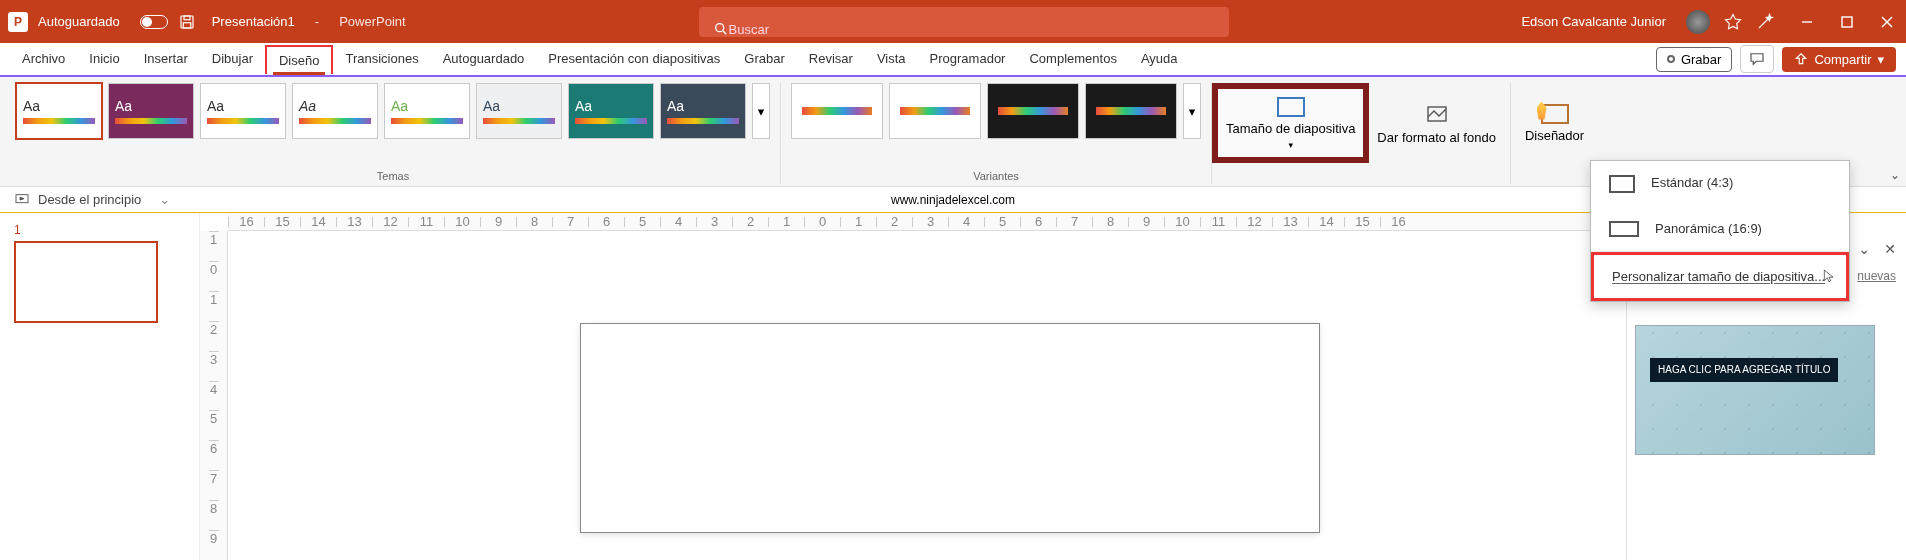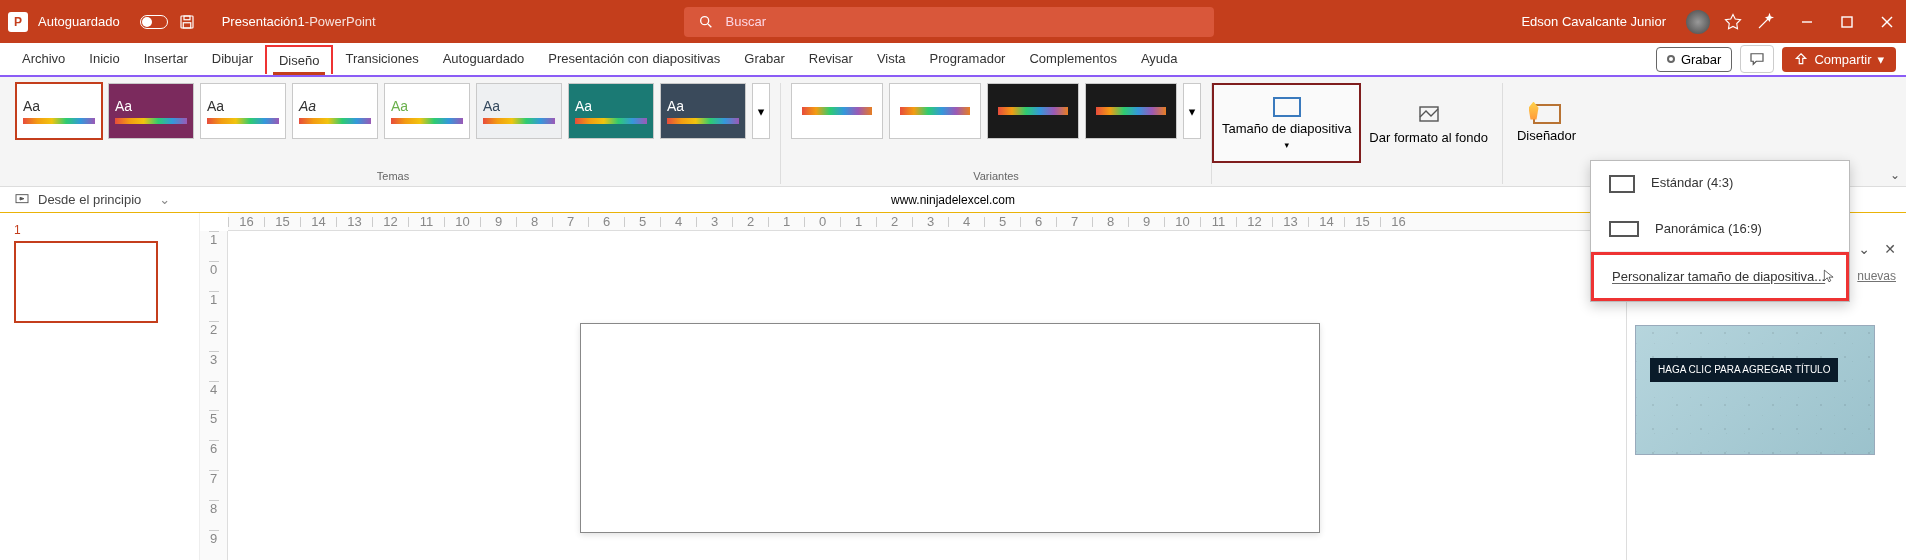--- a/index.html
+++ b/index.html
@@ -6,23 +6,23 @@
 body { background: #fff; width: 1906px; height: 560px; overflow: hidden; position: relative; }
 
 
 .title-bar { background: #c43e1c; height: 43px; display: flex; align-items: center; padding: 0 8px; color: #fff; }
 .title-left { display: flex; align-items: center; gap: 10px; }
 .app-icon { width: 20px; height: 20px; background: #fff; border-radius: 3px; display: flex; align-items: center; justify-content: center; color: #c43e1c; font-weight: bold; font-size: 12px; }
 .autosave-toggle { display: flex; align-items: center; gap: 20px; font-size: 12px; }
 .toggle-switch { width: 28px; height: 14px; border: 1px solid #fff; border-radius: 8px; position: relative; }
 .toggle-switch::after { content:""; position:absolute; left:1px; top:1px; width:10px; height:10px; background:#fff; border-radius:50%; }
 .save-icon { width: 18px; height: 18px; }
-.doc-title { font-size: 13px; margin-left: 16px; display:flex; align-items:flex-end; gap:0;}
+.doc-title { font-size: 13px; margin-left: 6px; display:flex; align-items:flex-end; gap:20px;}
 .doc-title .app-name { opacity: .85; }
-.search-box { margin-left: auto; margin-right: auto; width: 530px; height: 30px; background: #d9573a; border-radius: 4px; display: flex; align-items: center; padding: 0 14px; gap: 12px; color: #fff; }
+.search-box { margin-left: auto; margin-right: auto; width: 530px; height: 30px; background: #d9573a; border-radius: 4px; display: flex; align-items: flex-end; padding: 0 14px; color: #fff; }
 .search-box input { background: transparent; border: none; outline: none; flex:1; color:#fff; font-size:13px; }
 .search-box input::placeholder { color: #fde; opacity:.95; }
 .title-right { display:flex; align-items:center; gap: 14px; font-size:12px;}
 .avatar { width:24px; height:24px; border-radius:50%; background: radial-gradient(circle,#999,#444); margin-left:6px;}
 .win-controls { display:flex; align-items:center; gap: 18px; margin-left: 8px;}
 .win-controls span { cursor:pointer; display:inline-flex; width:22px; justify-content:center; }
 
 
 .ribbon-tabs { height: 34px; background: #fff; border-bottom: 2px solid #8b5cf6; display: flex; align-items: center; padding: 0 10px; }
 .tab { padding: 6px 12px; color:#333; cursor:pointer; font-size:13px; }
@@ -49,21 +49,21 @@
 .theme-thumb.t4{} .theme-thumb.t4 .theme-aa{font-style:italic;}
 .theme-thumb.t5 .theme-aa{color:#6ab04c;}
 .theme-thumb.t6{background:#eef0f2;} .theme-thumb.t6 .theme-aa{color:#34495e;}
 .theme-thumb.t7{background:#1b7a74;} .theme-thumb.t7 .theme-aa{color:#fff;}
 .theme-thumb.t8{background:#3a4a5b;} .theme-thumb.t8 .theme-aa{color:#fff;}
 .gallery-arrow{ width:18px; height:56px; border:1px solid #c9c9c9; background:#fff; display:flex; align-items:center; justify-content:center; cursor:pointer;}
 .variant-thumb{ width:92px; height:56px; border:1px solid #c9c9c9; display:flex; align-items:center; justify-content:center; background:#fff;}
 .variant-thumb.dark{background:#1a1a1a;}
 .variant-stripe{width:70px;height:8px;background:linear-gradient(90deg,#e74c3c,#f39c12,#2ecc71,#3498db,#9b59b6,#e67e22);}
 .tool-btn{ display:flex; flex-direction:column; align-items:center; justify-content:center; padding:4px 8px; min-width:68px; height:80px; cursor:pointer; font-size:11px; text-align:center; gap:4px;}
-.tool-btn.hl{ border:2px solid #7f1d1d; background:#fafafa;}
+.tool-btn.hl{ border:6px solid #7f1d1d; background:#fafafa;}
 .tool-icon{ width:28px; height:20px; border:2px solid #3a7abd;}
 .tool-icon.format{border:none; width:24px;height:24px;}
 .tool-icon.designer{border:2px solid #b87333; position:relative;}
 .tool-icon.designer::before{content:"";position:absolute;left:-6px;top:-4px; width:10px;height:18px; background:linear-gradient(#ffd24a,#ff9a3a); clip-path:polygon(50% 0, 100% 35%, 80% 100%, 20% 100%, 0 35%);}
 .ribbon-collapse{ position:absolute; right:6px; bottom:4px; font-size:12px; color:#555; cursor:pointer;}
 
 
 .mini-bar{ height:26px; display:flex; align-items:center; padding:0 14px; gap:8px; border-bottom:1px solid #eab308; color:#444; font-size:12px;}
 .watermark{ position:absolute; left:50%; transform:translateX(-50%); color:#000000; font-size:12px;}
 

